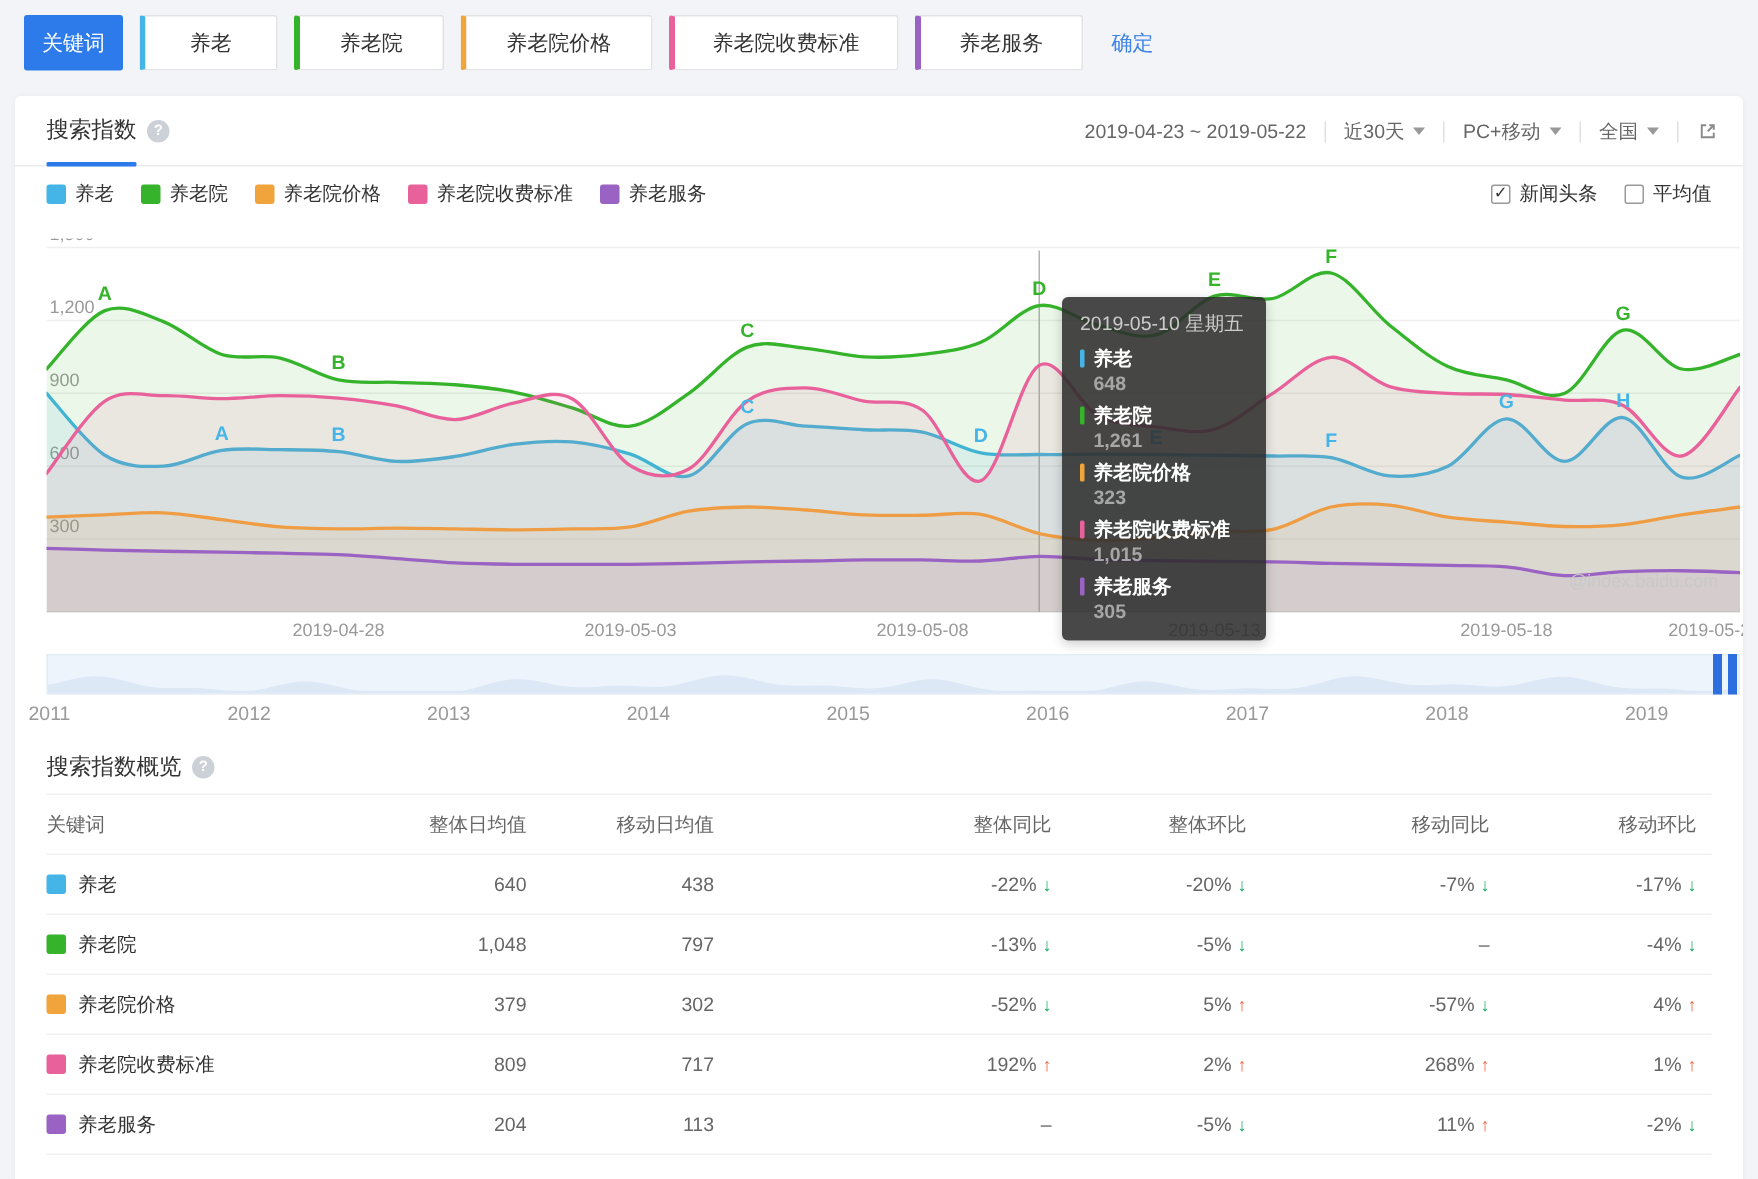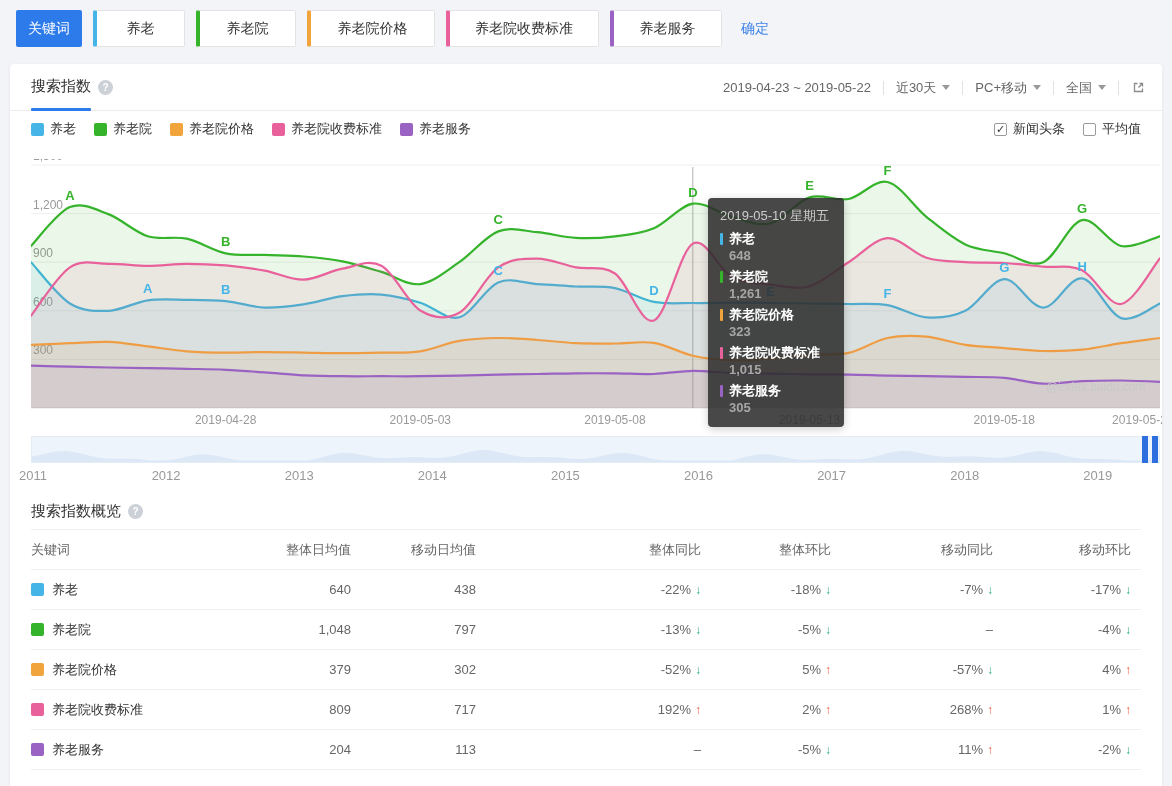--- a/index.html
+++ b/index.html
@@ -263,21 +263,21 @@
             <th>移动同比</th>
             <th>移动环比</th>
           </tr>
         </thead>
       <tbody id="ov-body">
           <tr>
             <td><span class="row-sq" style="background: rgb(69, 181, 231);"></span><span class="row-name">养老</span></td>
             <td>640</td>
             <td>438</td>
             <td><span>-22%</span><span class="arrow" style="color: rgb(35, 173, 108);">↓</span></td>
-            <td><span>-18%</span><span class="arrow" style="color: rgb(35, 173, 108);">↓</span></td>
+            <td><span>-20%</span><span class="arrow" style="color: rgb(35, 173, 108);">↓</span></td>
             <td><span>-7%</span><span class="arrow" style="color: rgb(35, 173, 108);">↓</span></td>
             <td><span>-17%</span><span class="arrow" style="color: rgb(35, 173, 108);">↓</span></td>
           </tr>
           <tr>
             <td><span class="row-sq" style="background: rgb(53, 179, 43);"></span><span class="row-name">养老院</span></td>
             <td>1,048</td>
             <td>797</td>
             <td><span>-13%</span><span class="arrow" style="color: rgb(35, 173, 108);">↓</span></td>
             <td><span>-5%</span><span class="arrow" style="color: rgb(35, 173, 108);">↓</span></td>
             <td><span>–</span></td>

